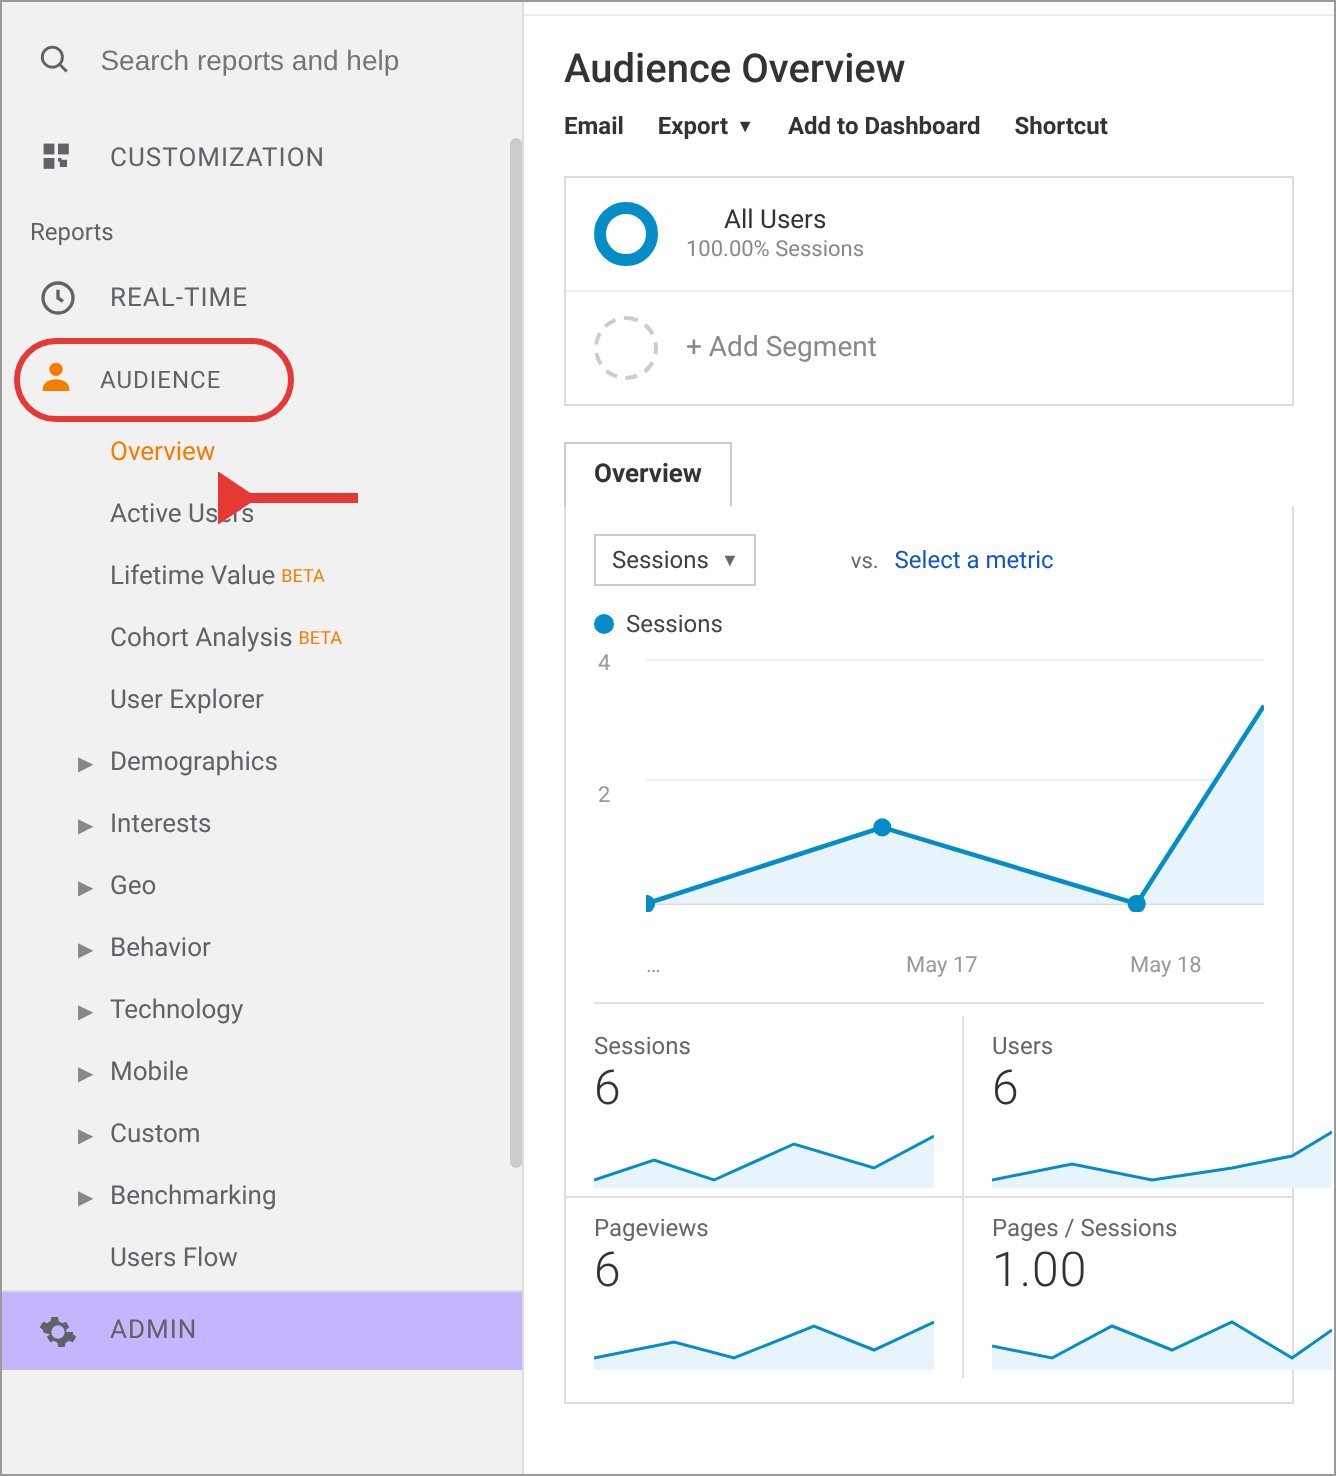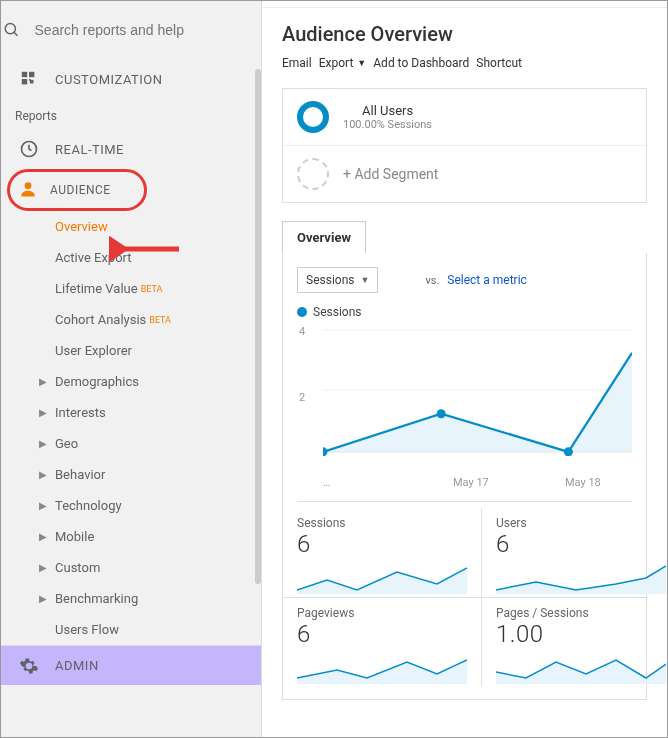--- a/index.html
+++ b/index.html
@@ -1,38 +1,38 @@
 <!DOCTYPE html>
 <html><head>
 <meta charset="utf-8">
 <style>
   * { box-sizing: border-box; margin: 0; padding: 0; }
   body { font-family: Roboto, Arial, sans-serif; font-size: 13px; color: #3c4043; width: 668px; height: 738px; overflow: hidden; border: 1px solid #999; background: #f1f1f1; }
   .app { display: flex; height: 100%; }
   .sidebar { width: 260px; background: #f1f1f1; overflow-y: auto; flex-shrink: 0; position: relative; }
   .scroll-ind { position: absolute; right: 0; top: 68px; width: 6px; height: 515px; background: #ccc; border-radius: 3px; }
-  .search-row { display: flex; align-items: center; padding: 14px 2px; height: 58px; }
+  .search-row { display: flex; align-items: center; padding: 14px 18px; height: 58px; }
   .search-row .mag { width: 20px; height: 20px; margin-right: 14px; }
   .search-row input { border: none; background: transparent; outline: none; font-size: 14px; color: #5f6368; width: 100%; }
   .nav-item { display: flex; align-items: center; height: 40px; padding-left: 14px; color: #5f6368; letter-spacing: 0.5px; cursor: pointer; }
   .nav-item.small { font-size: 12px; text-transform: uppercase; font-weight: 400; }
   .nav-item .nav-icon { width: 20px; height: 20px; margin: 0 16px 0 4px; display: flex; align-items: center; justify-content: center; }
   .nav-label { font-size: 13px; font-weight: 400; }
   .sect-hdr { font-size: 12px; color: #5f6368; padding: 10px 0 6px 14px; }
   .audience-pill { border: 3px solid #e53935; border-radius: 22px; width: 140px; margin-left: 6px; padding: 4px 2px; display: flex; align-items: center; height: 42px; }
   .sub-items { padding-left: 54px; display: flex; flex-direction: column; gap: 0; }
   .sub-item { display: flex; align-items: center; height: 31px; color: #5f6368; font-size: 13px; cursor: pointer; position: relative; }
   .sub-item.active { color: #f57c00; }
   .sub-item .caret { position: absolute; left: -16px; font-size: 10px; color: #888; }
   .beta { color: #f57c00; font-size: 9px; vertical-align: super; margin-left: 3px; }
   .arrow-annot { position: absolute; left: 108px; top: 235px; pointer-events: none; }
   .main { flex: 1; background: #fff; border-left: 1px solid #ddd; overflow: hidden; display: flex; flex-direction: column; }
   .main-inner { padding: 0 20px; border-top: 1px solid #eee; margin-top: 6px; flex: 1; overflow: hidden; }
   .page-title { font-size: 20px; font-weight: 500; color: #333; padding: 14px 0 10px; }
-  .action-bar { display: flex; align-items: center; gap: 7px; font-size: 12px; color: #333; font-weight: 400; padding-bottom: 12px; }
+  .action-bar { display: flex; align-items: center; gap: 17px; font-size: 12px; color: #333; font-weight: 700; padding-bottom: 12px; }
   .action-bar .itm { cursor: pointer; display: flex; align-items: center; gap: 4px; }
   .card { border: 1px solid #ddd; background: #fff; }
   .seg-card { margin-top: 6px; }
   .seg-row { display: flex; align-items: center; padding: 12px 14px; gap: 14px; }
   .ring { width: 32px; height: 32px; border-radius: 50%; }
   .ring.blue { border: 6px solid #058dc7; }
   .ring.grey { border: 2px dashed #ccc; }
   .seg-title { font-size: 13px; color: #333; margin-left: 19px; }
   .seg-sub { font-size: 11px; color: #888; }
   .seg-add { color: #888; font-size: 14px; }
@@ -106,21 +106,21 @@
           </svg>
       </span>
       <span class="nav-label" style="color:#5f6368;font-size:12px;letter-spacing:0.5px;">AUDIENCE</span>
     </div>
 
     <div class="sub-items" id="sub-items">
         <div class="sub-item active">
           <span>Overview</span>
         </div>
         <div class="sub-item">
-          <span>Active Export</span>
+          <span>Active Users</span>
         </div>
         <div class="sub-item">
           <span>Lifetime Value</span>
           <span class="beta">BETA</span>
         </div>
         <div class="sub-item">
           <span>Cohort Analysis</span>
           <span class="beta">BETA</span>
         </div>
         <div class="sub-item">

